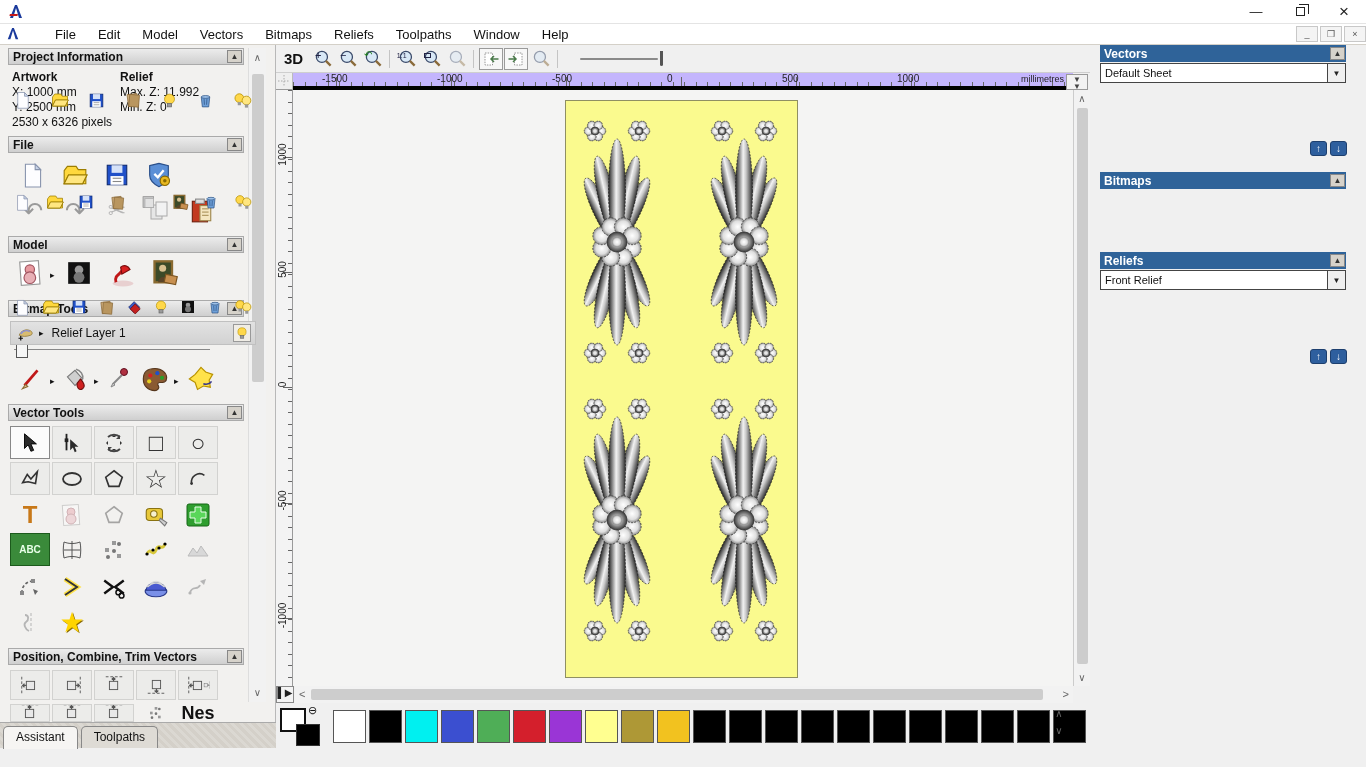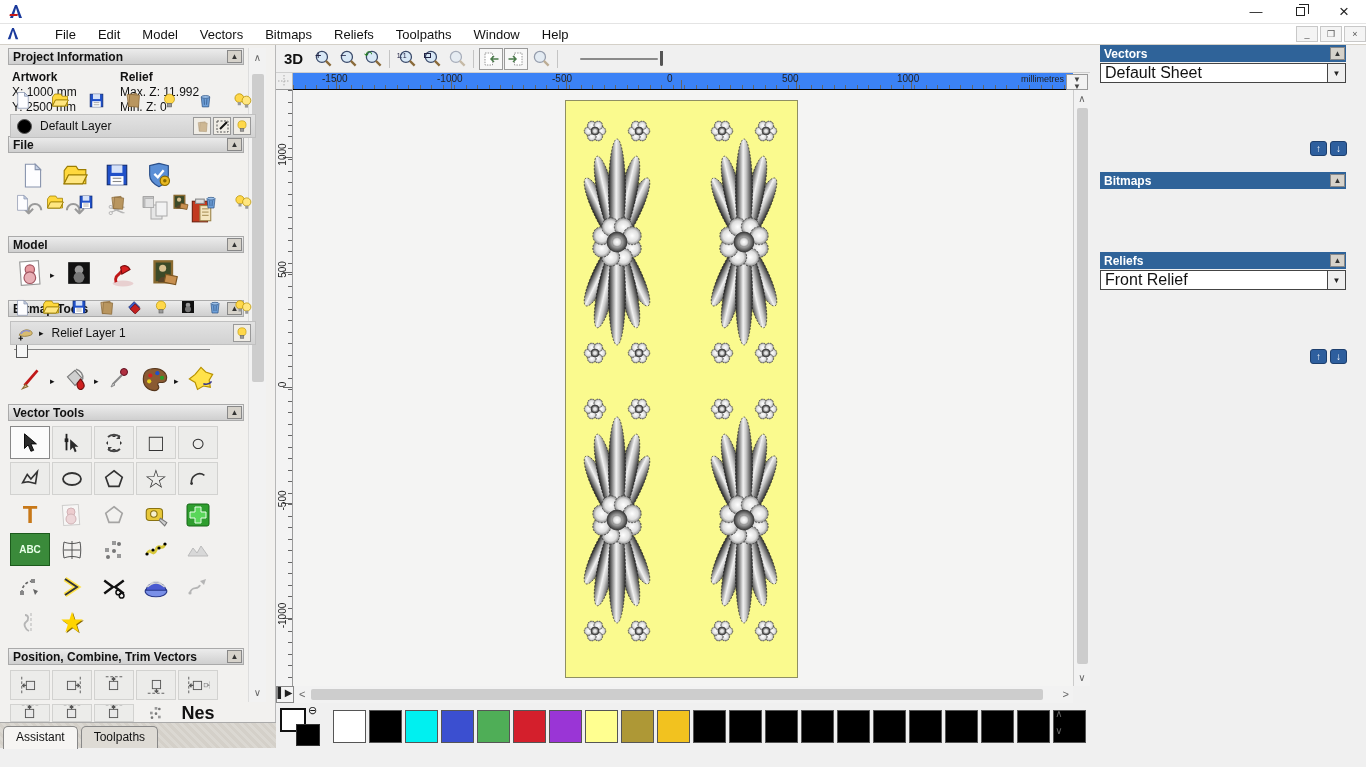--- a/index.html
+++ b/index.html
@@ -37,38 +37,38 @@
   .sb-arrow { position:absolute; color:#666; font-size:10px; width:100%; text-align:center; }
   
   .tabbar { position:absolute; height:26px; background:repeating-linear-gradient(45deg,#dbd8d2 0 3px,#d4d0c9 3px 6px); border-top:1px solid #aaa; display:flex; align-items:flex-end; }
   .tab { border:1px solid #888; border-bottom:none; border-radius:5px 5px 0 0; background:#dedbd5; padding:3px 12px 4px; font-size:12px; margin-left:3px; }
   .tab.active { background:#f6f5f3; position:relative; top:1px; padding-bottom:5px; }
   
   #cv-toolbar { left:276px; top:45px; width:814px; height:28px; background:#f0f0f0; border-bottom:1px solid #cfcfcf; display:flex; align-items:center;text-align:center; }
   .tb-btn { width:24px; height:22px; display:flex; align-items:center; justify-content:center; margin-left:1px; }
   .tb-sep { width:1px; height:18px; background:#c4c4c4; margin:0 4px; }
   .tb-toggle { border:1px solid #9a9a9a; background:#f7f7f7; }
-  #hruler { left:293px; top:73px; width:780px; height:17px; background:#3b82f6; border-bottom:1px solid #000000; overflow:hidden; }
+  #hruler { left:293px; top:73px; width:780px; height:17px; background:#c4b5fd; border-bottom:4px solid #000000; overflow:hidden; }
   #vruler { left:276px; top:90px; width:17px; height:596px; background:#f3f3f3; border-right:1px solid #9a9a9a; overflow:hidden; }
   .rlbl { position:absolute; font-size:10px; color:#222; }
   .tick { position:absolute; background:#666; }
   #ruler-corner { left:276px; top:73px; width:17px; height:17px; background:#efefef; border-right:1px solid #bbb; border-bottom:1px solid #9a9a9a; display:flex; align-items:center; justify-content:center; }
   #canvas { left:293px; top:90px; width:780px; height:596px; background:#f4f4f3; }
   #door { left:565px; top:100px; width:233px; height:578px; background:#fafa8e; border:1px solid #8f8f62; }
   #units-box { left:1008px; top:74px; width:56px; height:15px; font-size:9px; color:#222; text-align:right; }
   #units-drop { left:1066px; top:74px; width:22px; height:16px; border:1px solid #999; background:#f2f2f2; color:#444; font-size:8px; text-align:center; line-height:7px; padding-top:1px; }
   
   #palette { left:278px; top:704px; width:812px; height:44px; background:#f0f0f0; }
   .swatch { position:absolute; top:6px; width:33px; height:33px; border:1px solid #555; }
   #pal-scroll { position:absolute; left:772px; top:4px; width:18px; height:38px; color:#666; font-size:10px; text-align:center; }
   
   .bl-hdr { position:absolute; left:10px; width:246px; height:17px; background:#2f6399; color:#fff; display:flex; align-items:center; }
   .bl-hdr span.t { font-weight:bold; font-size:12px; margin-left:4px; flex:1; }
   .dropdown { position:absolute; left:10px; width:246px; height:20px; background:#fff; border:1px solid #444; display:flex; align-items:center; }
-  .dropdown .val { flex:1; font-size:16px; margin-left:4px; }
+  .dropdown .val { flex:1; font-size:11px; margin-left:4px; }
   .dropdown .btn { width:18px; height:18px; border-left:1px solid #444; background:#efefef; color:#222; font-size:8px; display:flex; align-items:center; justify-content:center; }
   .icon-row { position:absolute; left:10px; width:246px; height:22px; display:flex; justify-content:space-between; align-items:center; padding:0 4px; }
   .layer-row { position:absolute; left:10px; width:246px; height:24px; background:linear-gradient(#e2e2e2,#d2d2d2); border:1px solid #c0c0c0; display:flex; align-items:center; }
   .layer-row .lbl { font-size:12px; margin-left:8px; flex:1; }
   .lr-btn { width:18px; height:18px; border:1px solid #999; background:#f0ede6; margin-right:2px; display:flex; align-items:center; justify-content:center; }
   .updown { position:absolute; display:flex; gap:3px; }
   .ud-btn { width:17px; height:15px; background:#2e5f9e; border:1px solid #1d3f6e; border-radius:3px; color:#fff; font-size:10px; line-height:13px; text-align:center; font-weight:bold; }
   
   #statusbar { left:0; top:748px; width:1366px; height:19px; background:#f0f0f0; border-top:1px solid #b0b0b0; }
   .st-cell { position:absolute; top:2px; height:16px; border:1px solid #adadad; background:#f7f7f7; font-size:11px; padding:1px 5px; }
@@ -1023,40 +1023,20 @@
     <svg class="ic" width="17" height="17">
         <use href="#s-bulb"></use>
       </svg>
     <svg class="ic" width="17" height="17">
         <use href="#s-trash"></use>
       </svg>
     <svg class="ic" width="19" height="19">
         <use href="#s-bulbs"></use>
       </svg>
   </div>
-  <div class="layer-row" style="top:114px">
-    <span style="width:15px;height:15px;border-radius:50%;background:#000;margin-left:6px;border:1px solid #555"></span>
-    <span class="lbl">Default Layer</span>
-    <span class="lr-btn">
-        <svg class="ic" width="13" height="13" style="opacity:.6">
-          <use href="#s-stack"></use>
-        </svg>
-      </span>
-    <span class="lr-btn">
-        <svg class="ic" width="13" height="13">
-          <rect x="1" y="1" width="11" height="11" fill="none" stroke="#555" stroke-dasharray="2 1.5"></rect>
-          <line x1="11" y1="2" x2="4" y2="9" stroke="#111" stroke-width="2"></line>
-        </svg>
-      </span>
-    <span class="lr-btn" style="margin-right:4px">
-        <svg class="ic" width="14" height="14">
-          <use href="#s-bulb"></use>
-        </svg>
-      </span>
-  </div>
   <div class="updown" style="left:1310px;top:141px">
     <span class="ud-btn">↑</span>
     <span class="ud-btn">↓</span>
   </div>
 
   <div class="bl-hdr" style="left:1100px;top:172px;width:246px">
     <span class="t">Bitmaps</span>
     <span class="rollup">▲</span>
   </div>
   <div class="icon-row" style="top:191px">

